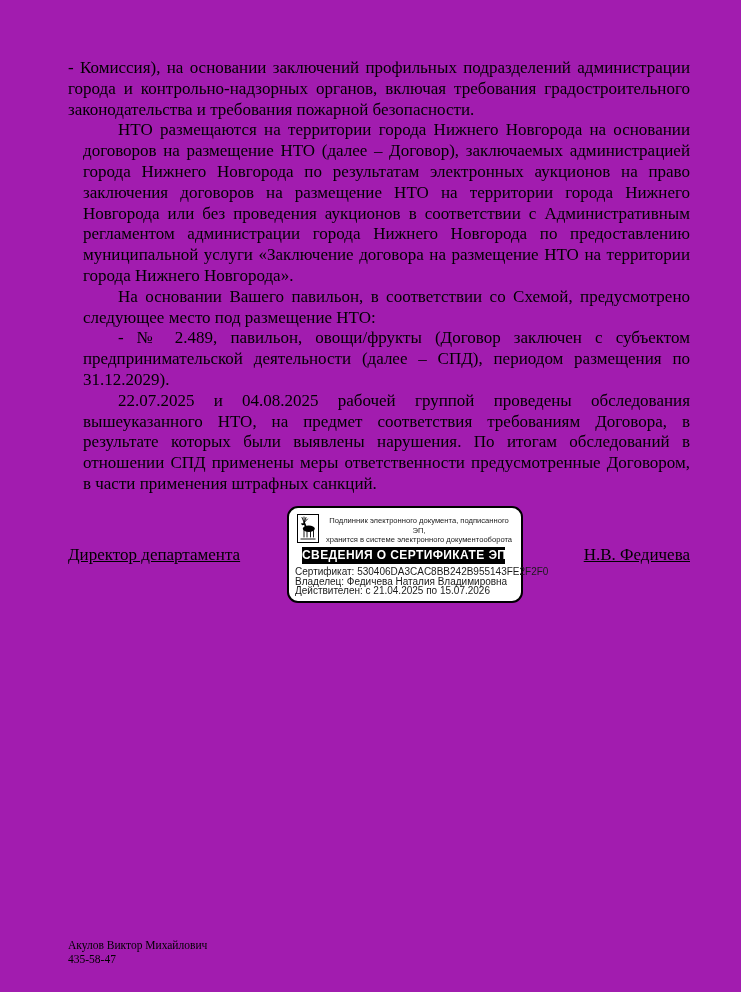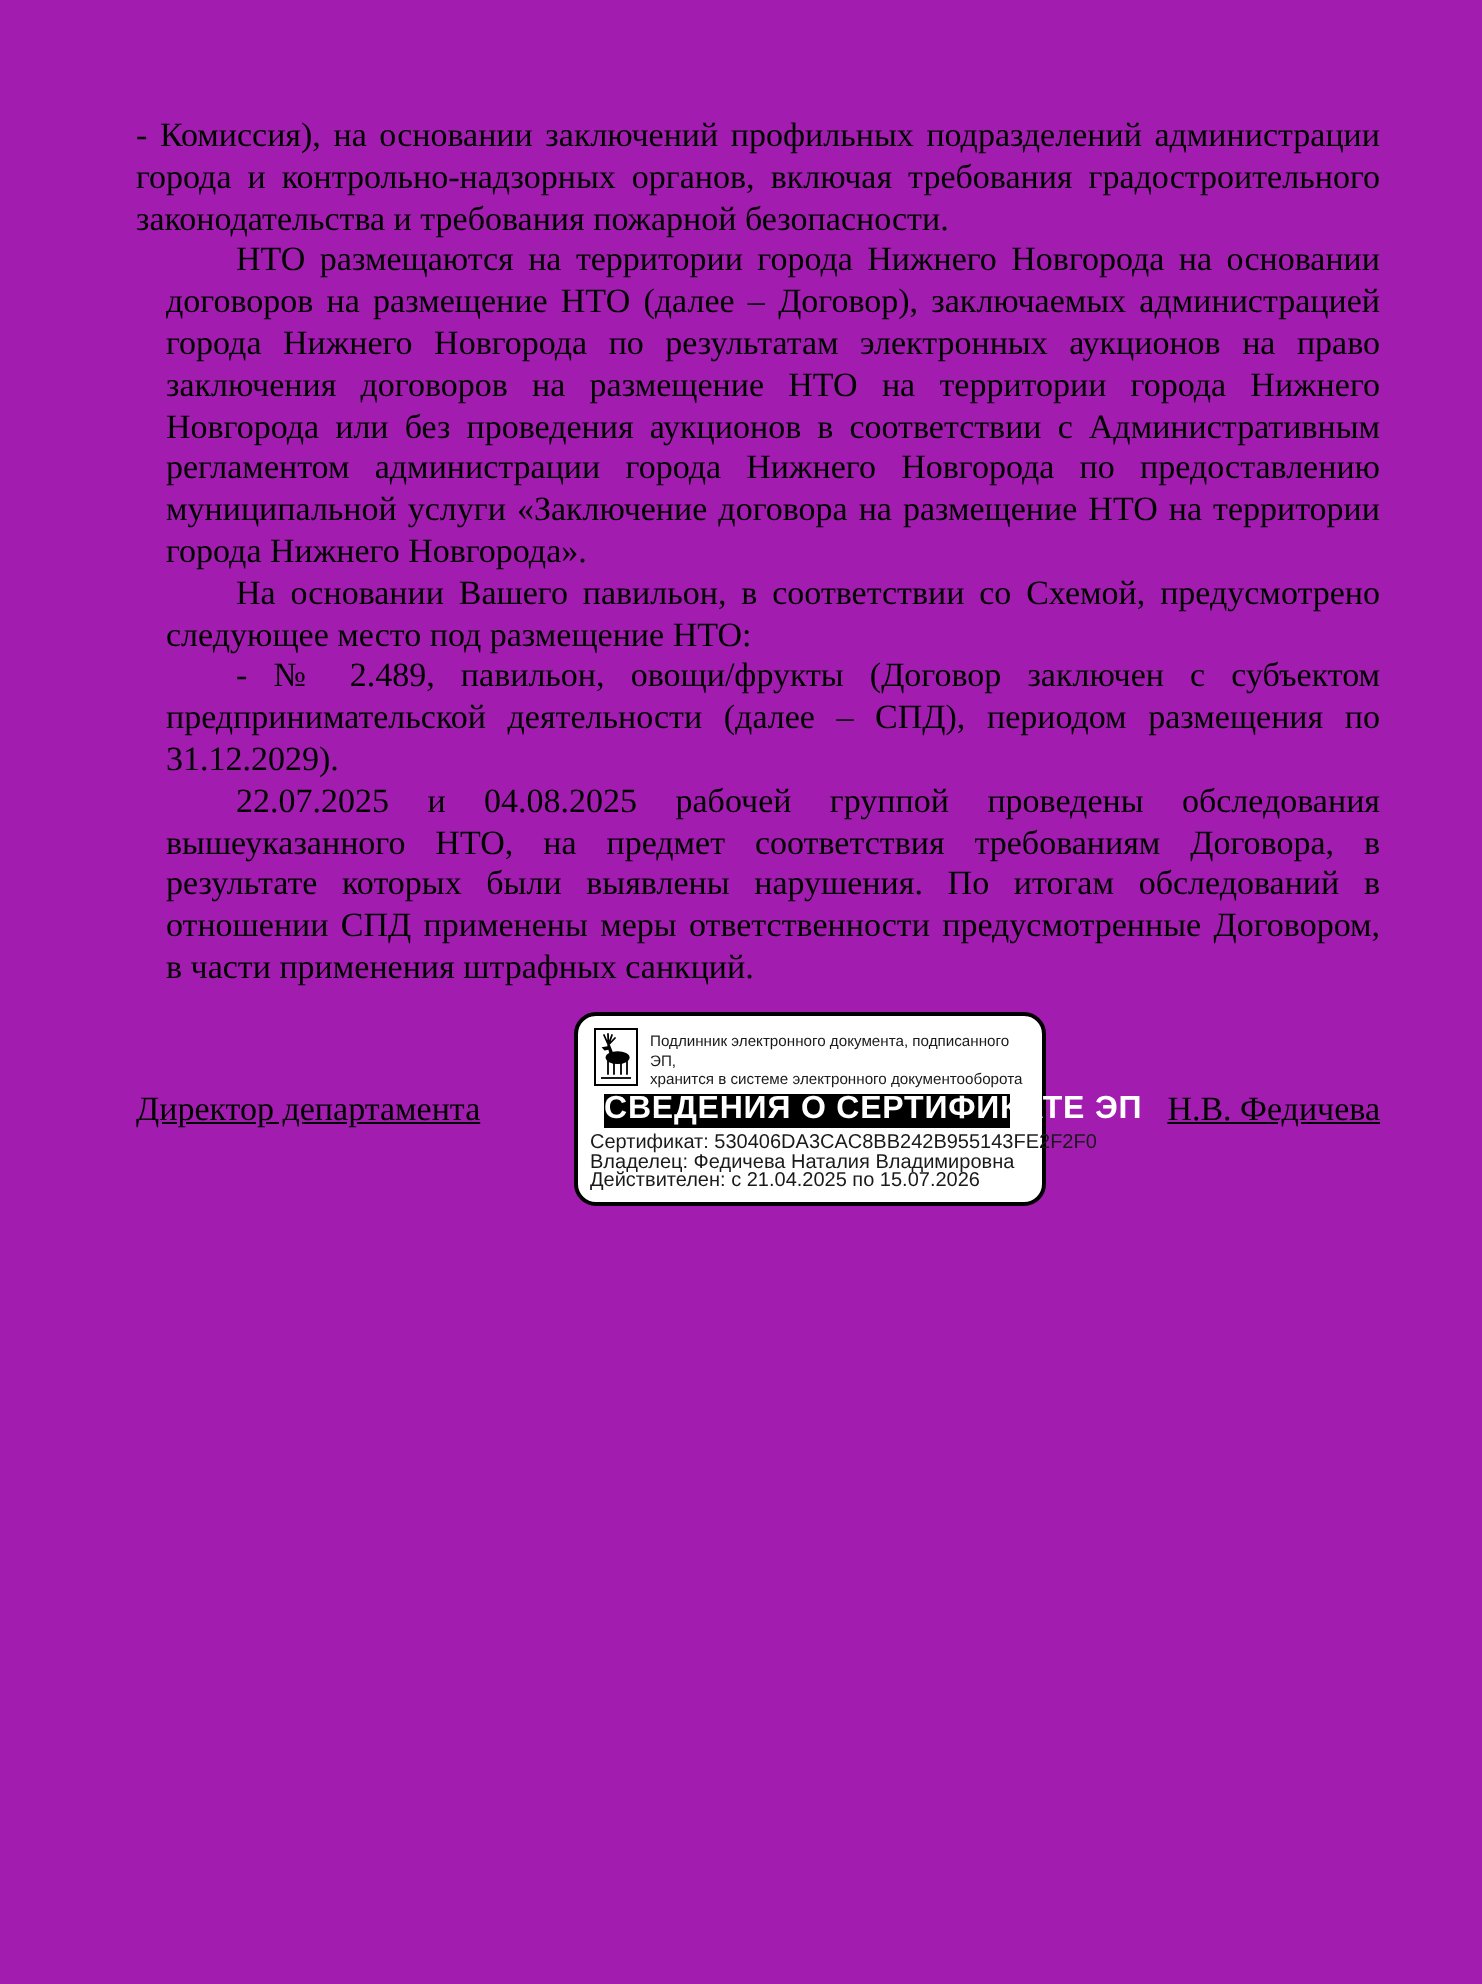--- a/index.html
+++ b/index.html
@@ -59,29 +59,30 @@
     border: 1.5px solid #000;
     background: #fff;
   }
   .stamp .emblem svg { display: block; margin: 1px auto 0; }
   .stamp .top-text {
     position: absolute;
     left: 36px; top: 8px;
     width: 188px;
     font-size: 7.6px;
     line-height: 9.5px;
+    text-align: center;
     color: #1a1a1a;
   }
   .stamp .bar {
     position: absolute;
     left: 13px; top: 39px;
     width: 203px; height: 16.5px;
     background: #000;
     color: #fff;
-    font-size: 16px;
+    font-size: 12px;
     font-weight: bold;
     letter-spacing: 0.4px;
     text-align: left;
     line-height: 16.5px;
     white-space: nowrap;
   }
   .stamp .details {
     position: absolute;
     left: 6px; top: 59px;
     font-size: 10px;
@@ -135,14 +136,18 @@
       <div>хранится в системе электронного документооборота</div>
     </div>
     <div class="bar">СВЕДЕНИЯ О СЕРТИФИКАТЕ ЭП</div>
     <div class="details">
       <div>Сертификат: 530406DA3CAC8BB242B955143FE2F2F0</div>
       <div>Владелец:  Федичева Наталия Владимировна</div>
       <div>Действителен: с 21.04.2025 по 15.07.2026</div>
     </div>
   </div>
 
+  <div class="footer">
+    <div>Акулов Виктор Михайлович</div>
+    <div>435-58-47</div>
+  </div>
 
 </div>
 
 </body></html>

